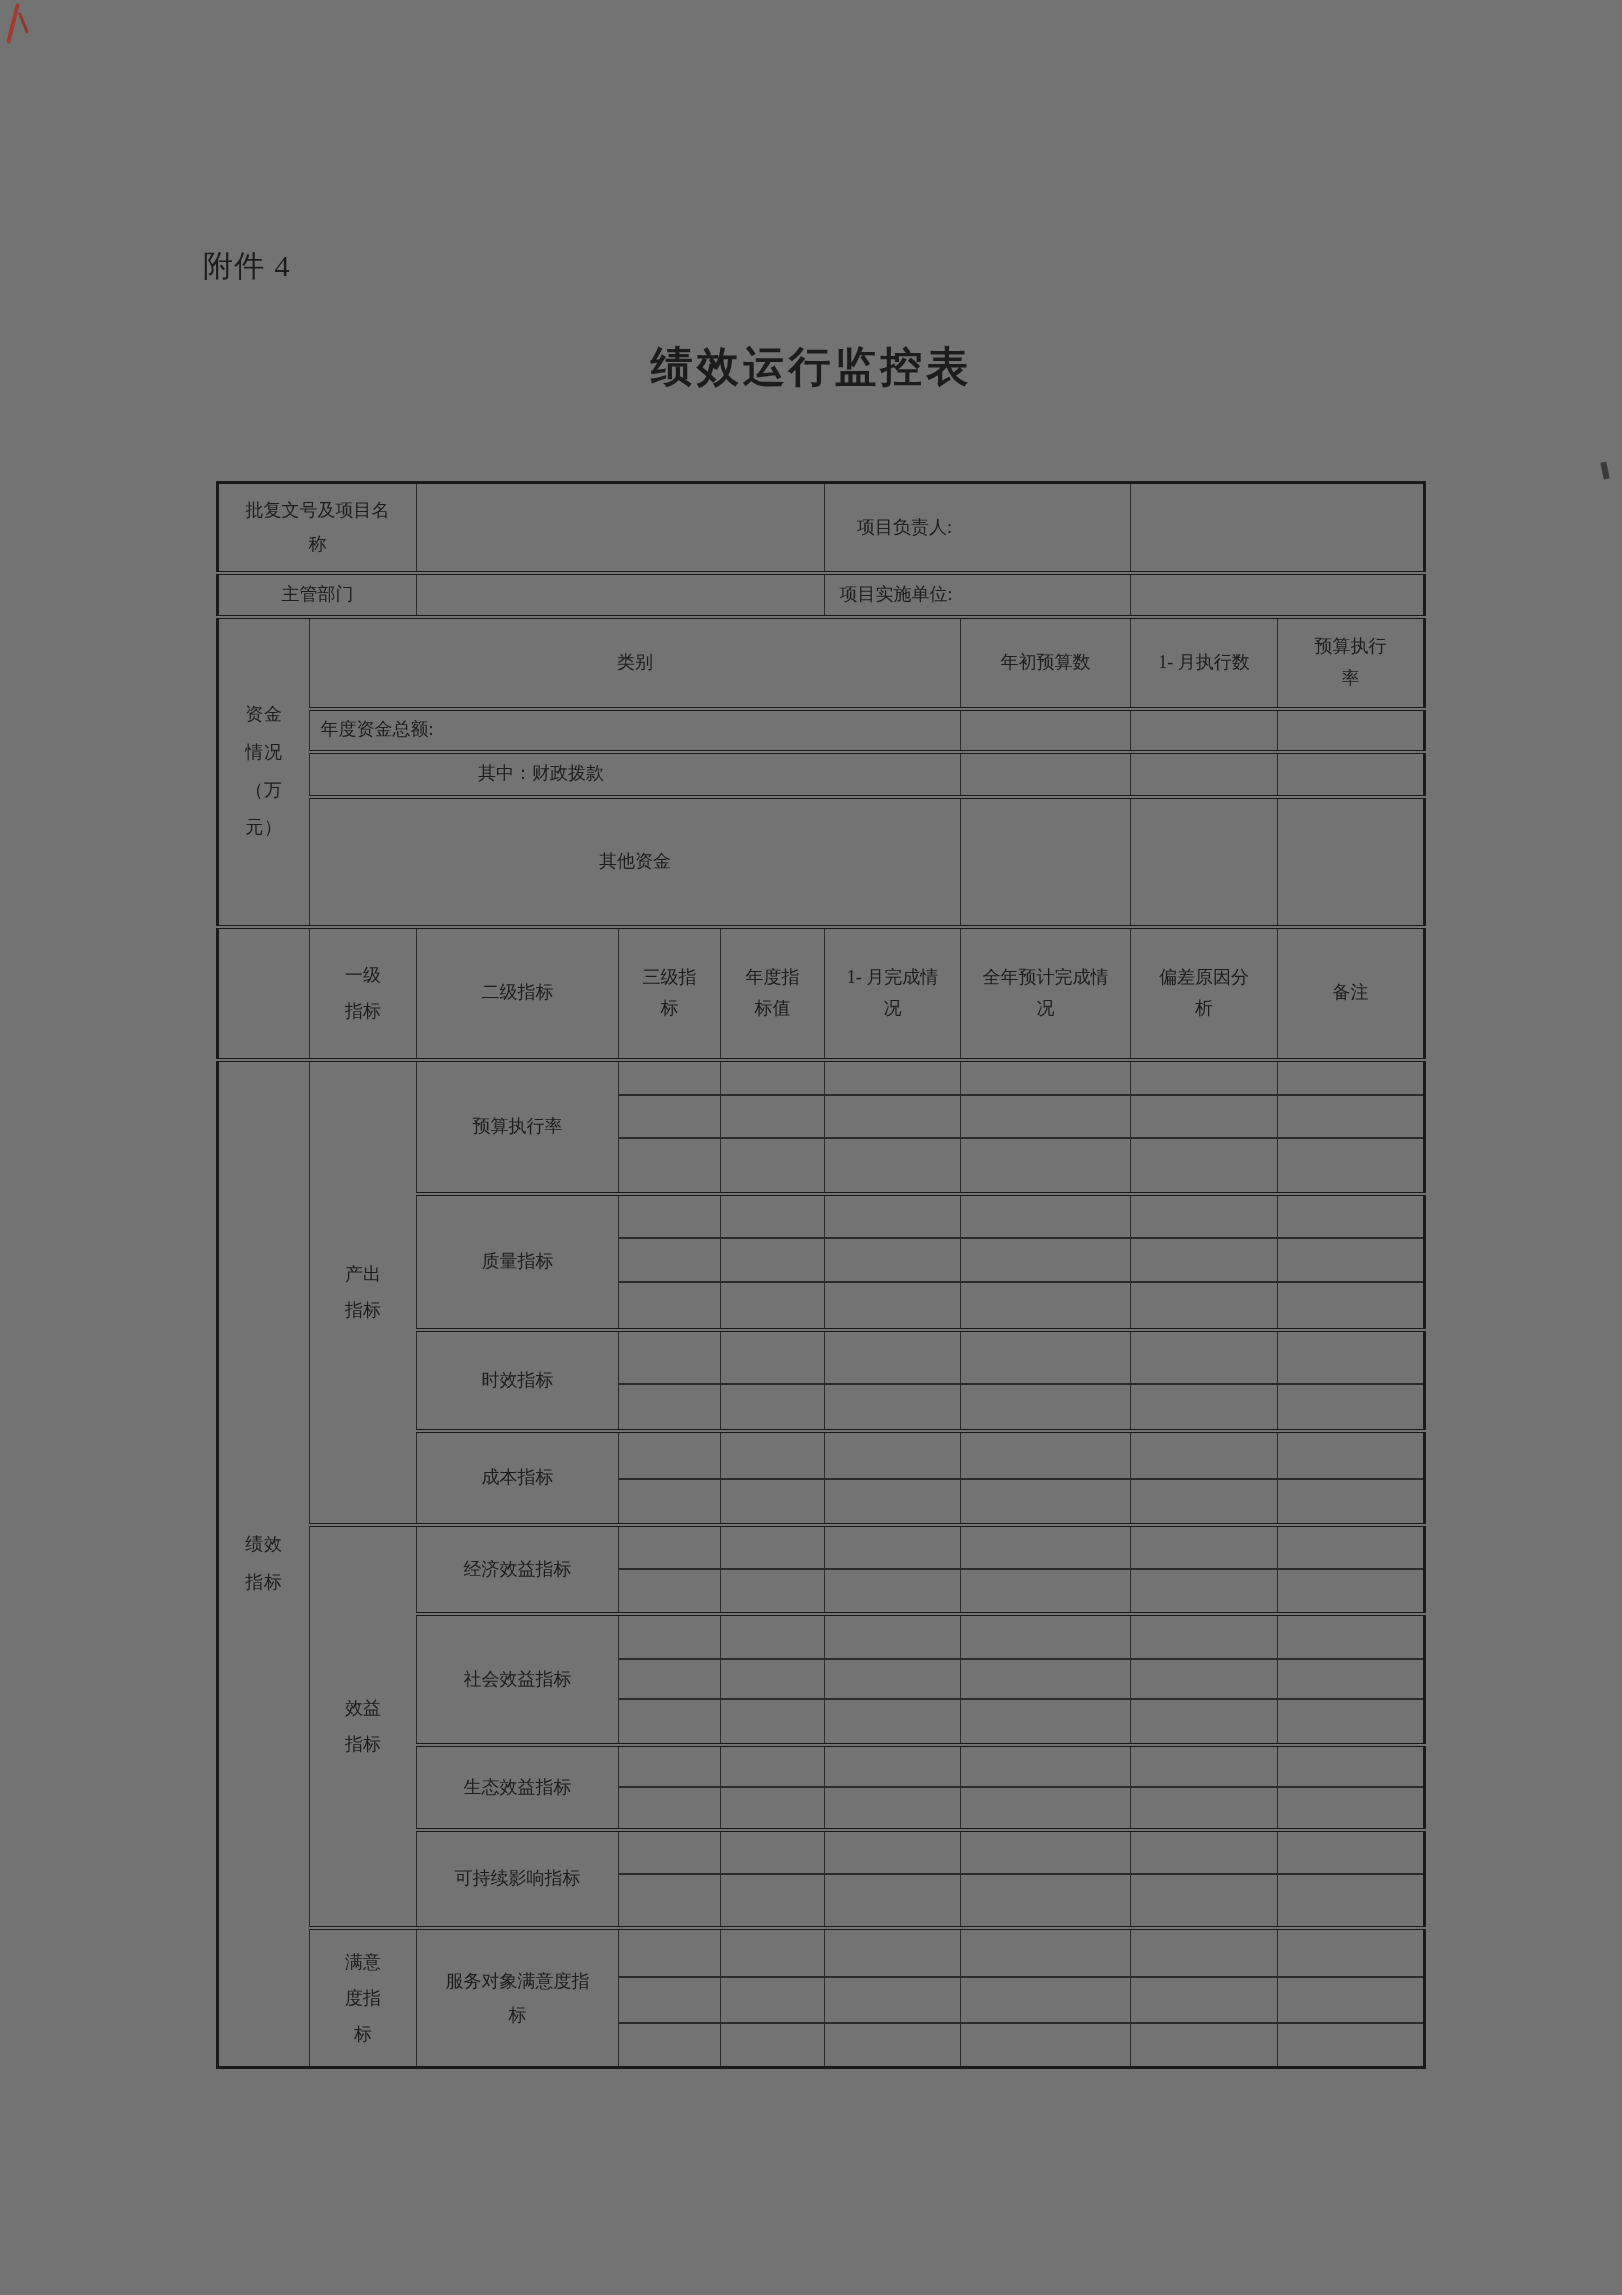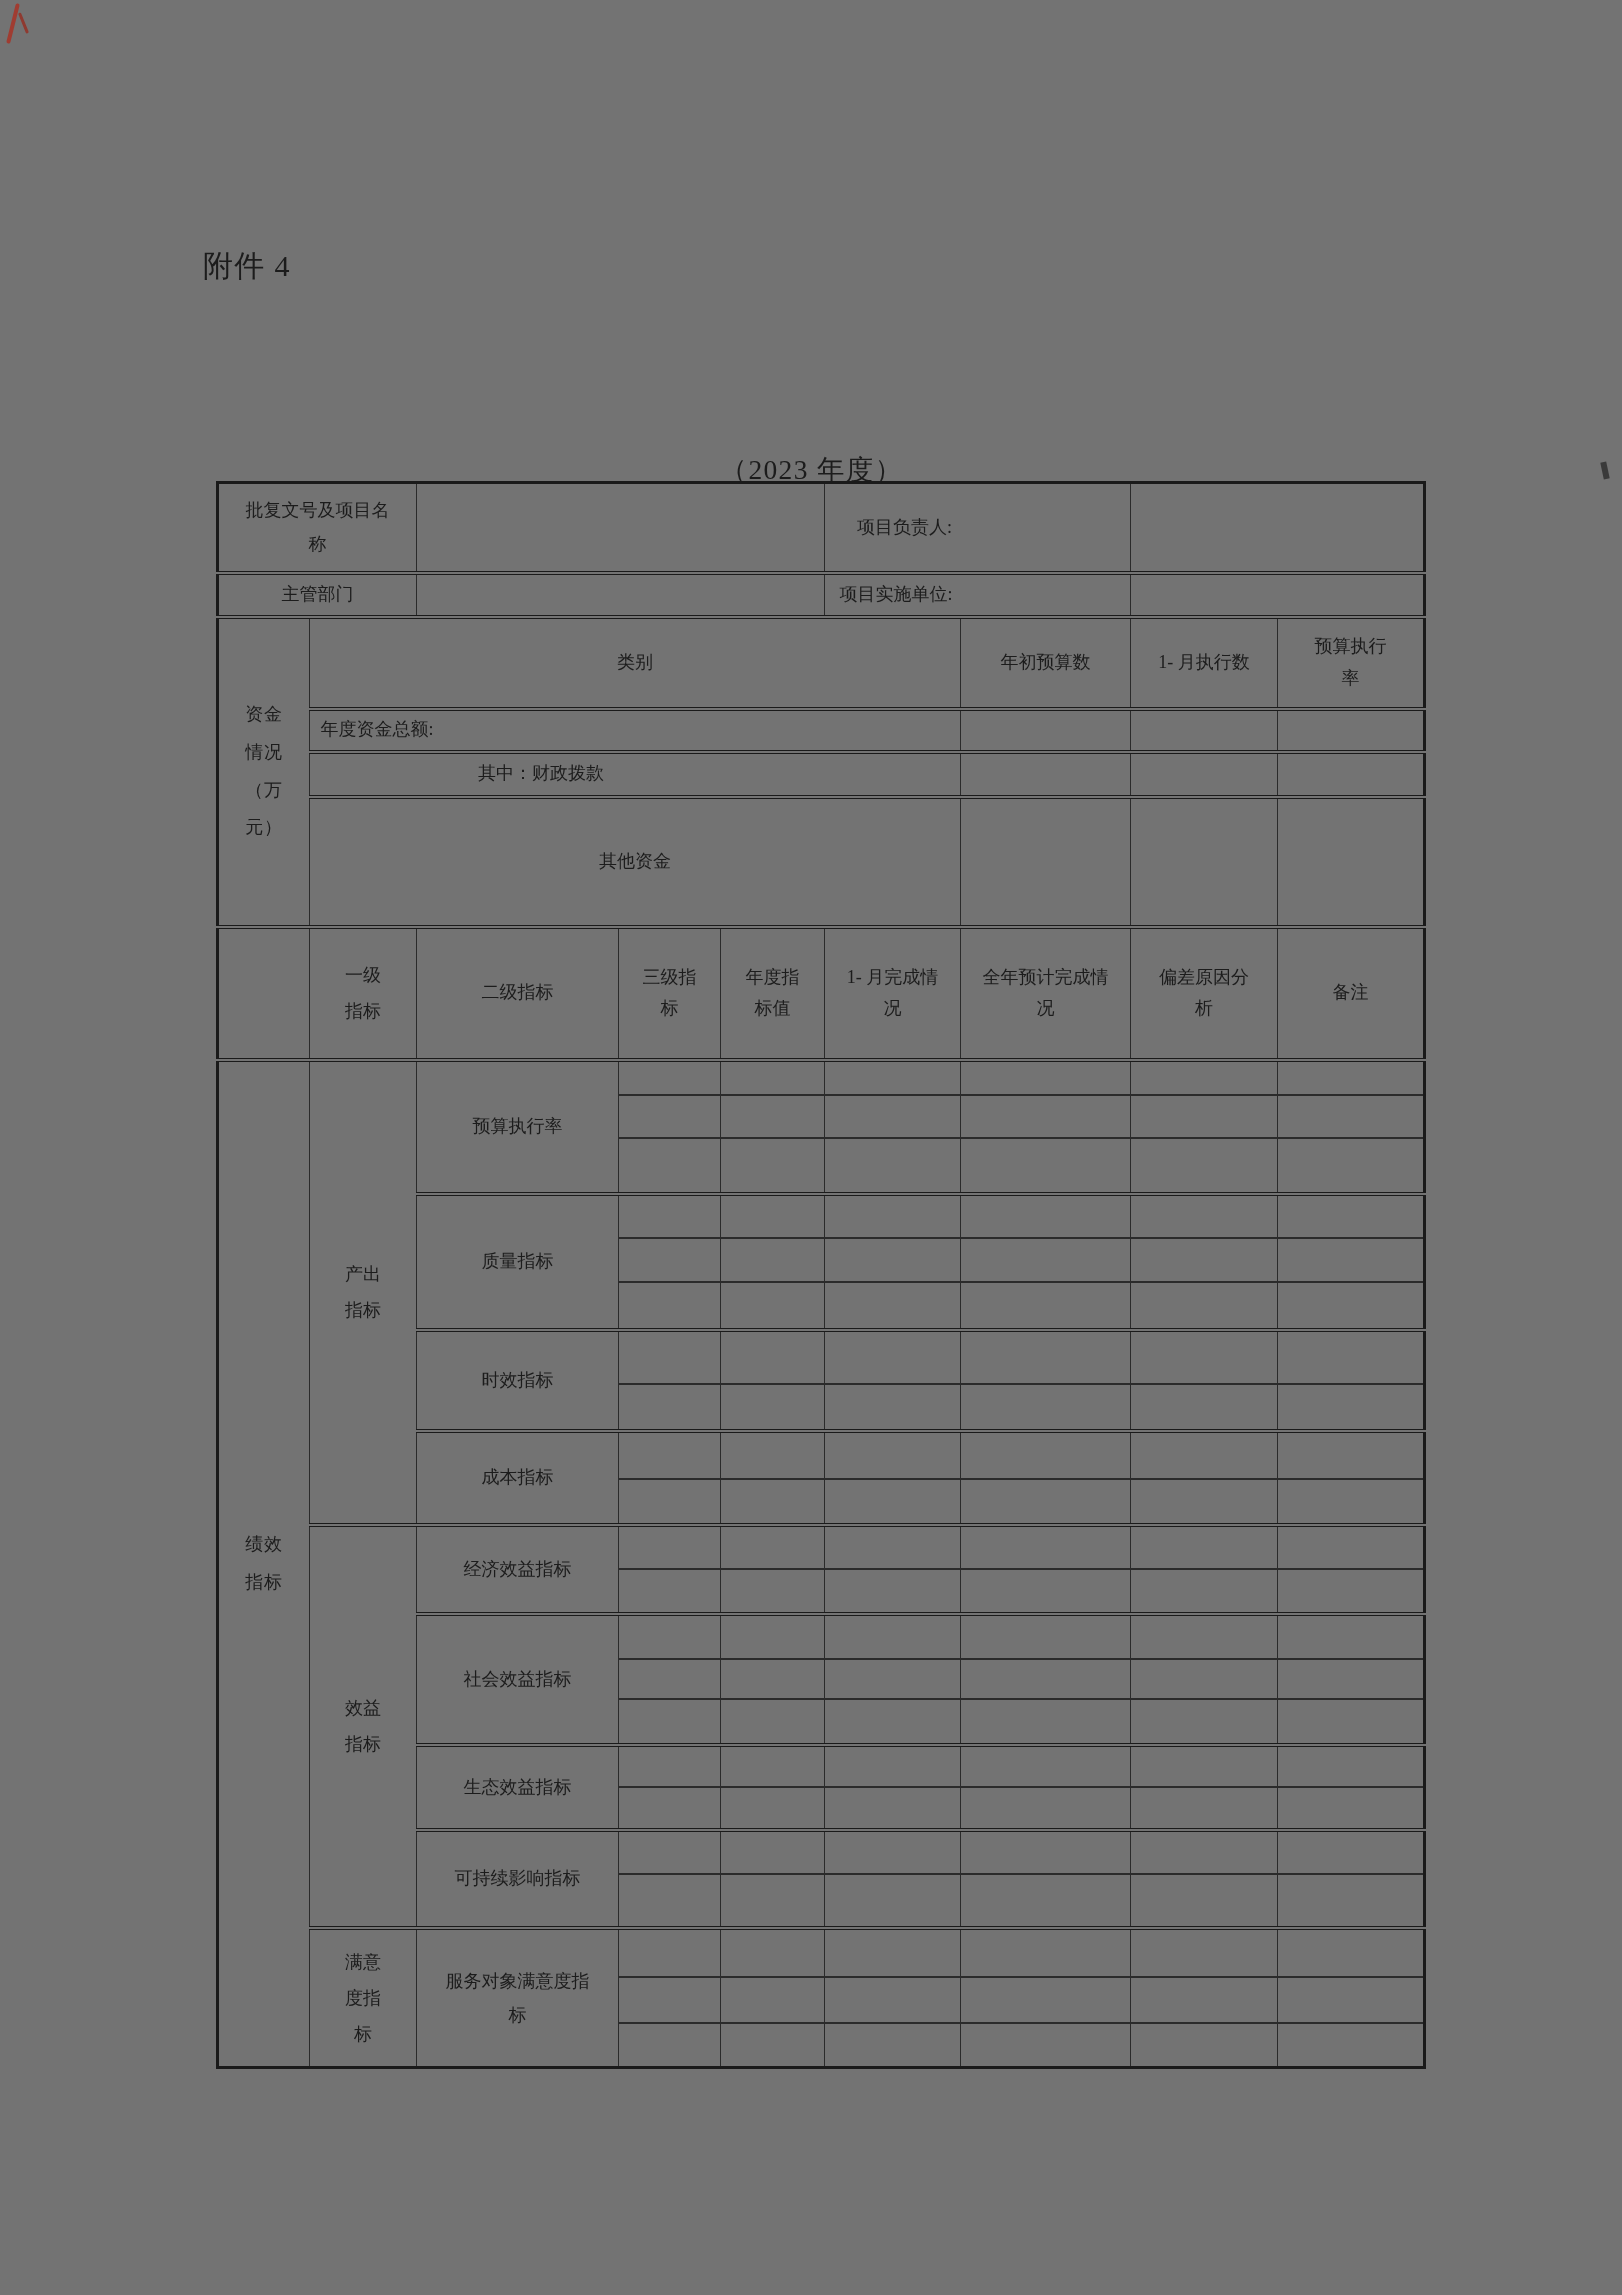--- a/index.html
+++ b/index.html
@@ -65,21 +65,21 @@
 </head>
 <body>
 
 <div class="page">
 
   <div class="scribble"></div>
   <div class="scribble2"></div>
   <div class="speck"></div>
 
   <div class="attachment">附件 4</div>
-  <div class="doc-subtitle">（2023 年度）</div>
+  <div class="doc-title">绩效运行监控表</div>
 
   <table class="form">
     <colgroup>
       <col style="width:92px">
         <col style="width:107px">
         <col style="width:202px">
       <col style="width:102px">
         <col style="width:104px">
         <col style="width:136px">
       <col style="width:170px">

